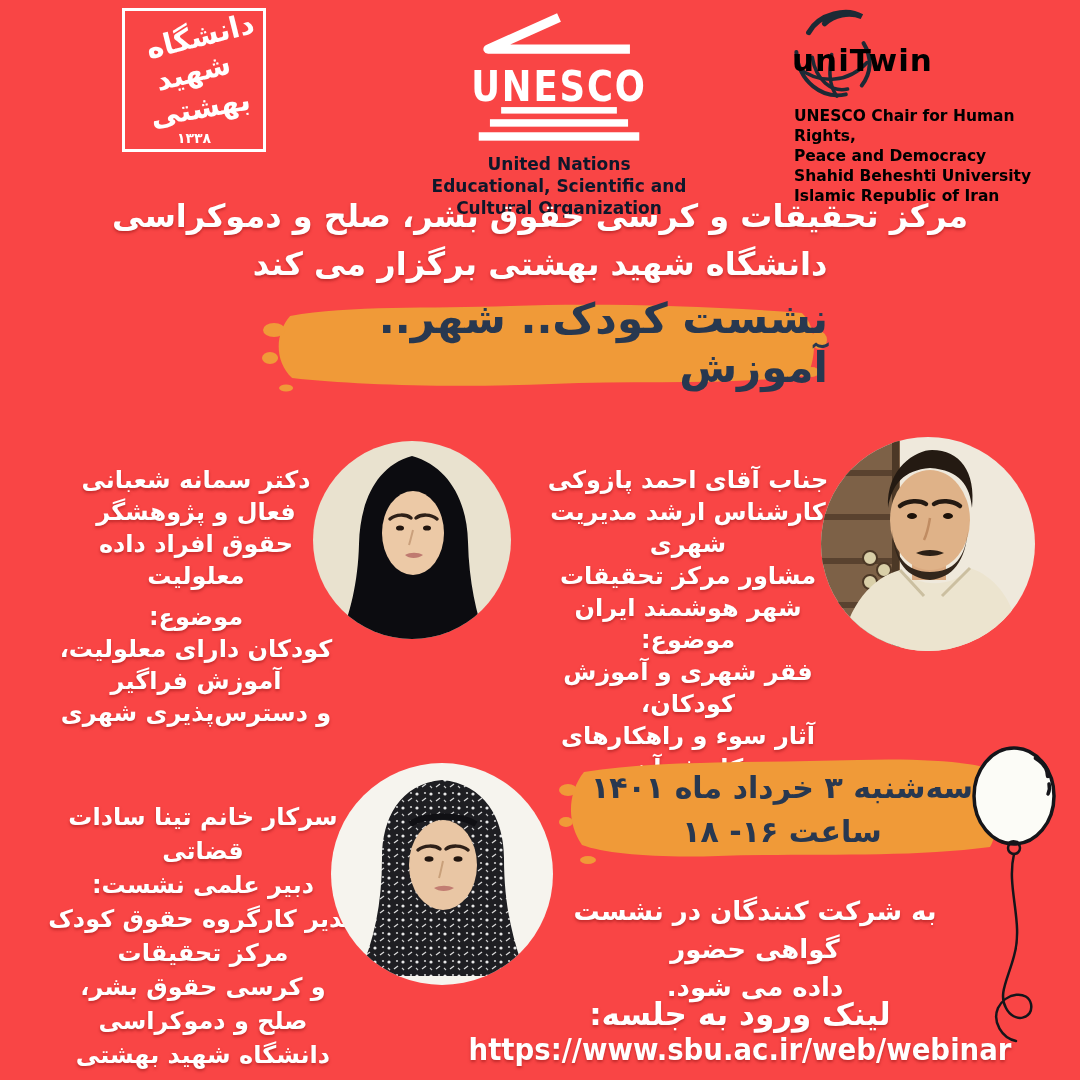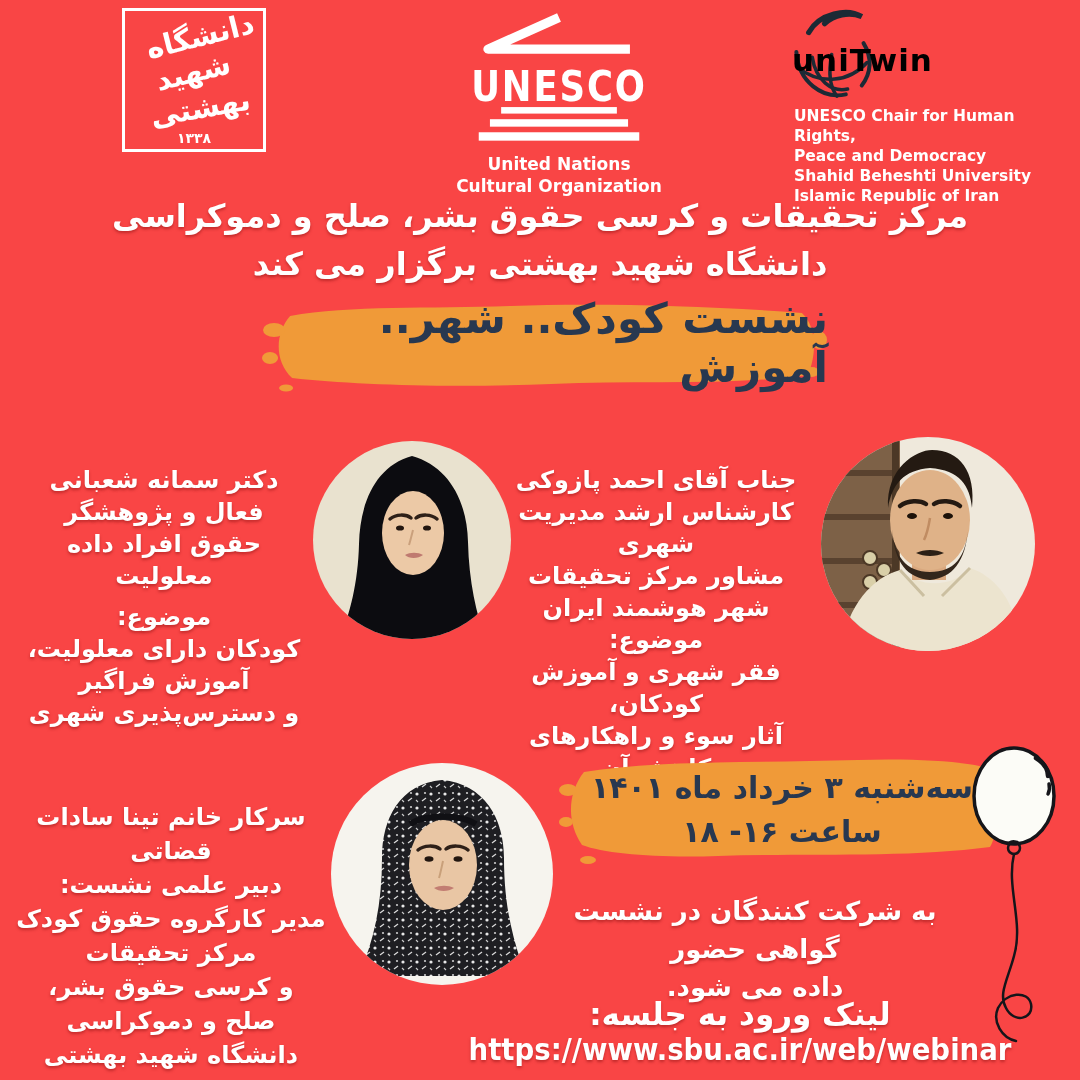--- a/index.html
+++ b/index.html
@@ -15,46 +15,46 @@
   .sbu { position:absolute; left:122px; top:8px; width:144px; height:144px;
          border:3px solid #fff; box-sizing:border-box; }
   .sbu span { position:absolute; color:#fff; font-weight:bold; white-space:nowrap; }
   .sbu-w1 { top:8px;  right:8px;  font-size:29px; transform:rotate(-14deg); }
   .sbu-w2 { top:44px; right:32px; font-size:29px; transform:rotate(-14deg); }
   .sbu-w3 { top:80px; right:12px; font-size:29px; transform:rotate(-10deg); }
   .sbu-year { bottom:3px; left:0; right:0; text-align:center; font-size:14px; }
 
   .unesco { position:absolute; left:428px; top:10px; width:262px; text-align:center; }
   .unesco-temple { width:206px; height:140px; display:block; margin:0 auto; }
-  .unesco-cap { color:#ffffff; font-size:17px; line-height:22px; font-weight:bold; margin-top:3px; }
+  .unesco-cap { color:#0f172a; font-size:17px; line-height:22px; font-weight:bold; margin-top:3px; }
 
   .unitwin { position:absolute; left:778px; top:6px; width:300px; height:170px; }
   .ut-globe { position:absolute; left:6px; top:0px; width:106px; height:106px; }
   .ut-word { position:absolute; left:14px; top:36px; color:#000000; font-weight:bold;
              font-size:31px; letter-spacing:1px; }
-  .ut-cap { position:absolute; left:16px; top:100px; width:284px; color:#ffffff;
+  .ut-cap { position:absolute; left:16px; top:100px; width:284px; color:#000000;
             font-size:15.5px; line-height:20px; font-weight:bold; text-align:left; }
 
   
   .organizer { position:absolute; left:0; top:192px; width:100%;
                text-align:center; font-size:32px; line-height:48px; }
 
   
   .title-banner { position:absolute; left:260px; top:296px; width:568px; height:98px;text-decoration:underline; }
   .title-banner svg, .date-banner svg { position:absolute; inset:0; width:100%; height:100%; }
   .title-text { position:absolute; inset:0; display:flex; align-items:center; justify-content:center;
                 font-size:42px; font-weight:bold; color:#283850; padding-bottom:4px; }
 
   .date-banner { position:absolute; left:558px; top:750px; width:448px; height:120px; }
   .date-text { position:absolute; inset:0; display:flex; flex-direction:column;
                align-items:center; justify-content:center;
                color:#283850; font-weight:bold; font-size:30px; line-height:44px; }
 
   
-  .block { position:absolute; text-align:center; font-size:24px; line-height:32px; }
+  .block { position:absolute; text-align:center; font-size:24px; line-height:32px;margin-left:32px; }
   .speaker-left  { left:14px;  top:464px; width:300px; }
   .speaker-right { left:500px; top:464px; width:312px; }
   .moderator     { left:10px;  top:800px; width:322px; font-size:24px; line-height:34px; }
   .gap { margin-top:9px; }
 
   .certificate { position:absolute; left:540px; top:892px; width:430px;
                  text-align:center; font-size:26px; line-height:38px; }
   .join-label { position:absolute; left:455px; top:996px; width:570px;
                 text-align:center; font-size:31px; }
   .join-url { position:absolute; left:440px; top:1032px; width:600px; text-align:center;
@@ -83,20 +83,21 @@
   <div class="unesco">
     <svg class="unesco-temple" viewBox="0 0 220 150">
       <path d="M110,8 L34,42 L186,42" fill="none" stroke="#ffffff" stroke-width="10" stroke-linejoin="round"></path>
       <text x="110" y="80" text-anchor="middle" font-size="38" font-weight="bold" letter-spacing="2" fill="#ffffff" transform="scale(1,1.22)" font-family="DejaVu Sans, sans-serif">UNESCO</text>
       <rect x="48" y="104" width="124" height="7" fill="#ffffff"></rect>
       <rect x="36" y="117" width="148" height="8" fill="#ffffff"></rect>
       <rect x="24" y="131" width="172" height="9" fill="#ffffff"></rect>
     </svg>
     <div class="unesco-cap">
       <div>United Nations</div>
+      <div>Educational, Scientific and</div>
       <div>Cultural Organization</div>
     </div>
   </div>
 
   <div class="unitwin">
     <svg class="ut-globe" viewBox="0 0 120 120">
       <g fill="none" stroke="#1c2a35" stroke-linecap="round">
         <path d="M28,30 C40,8 72,2 88,12 C74,6 56,10 46,20" stroke-width="6"></path>
         <path d="M14,52 C16,86 44,106 70,100" stroke-width="4.5"></path>
         <path d="M32,58 C36,84 54,98 72,94" stroke-width="4"></path>

